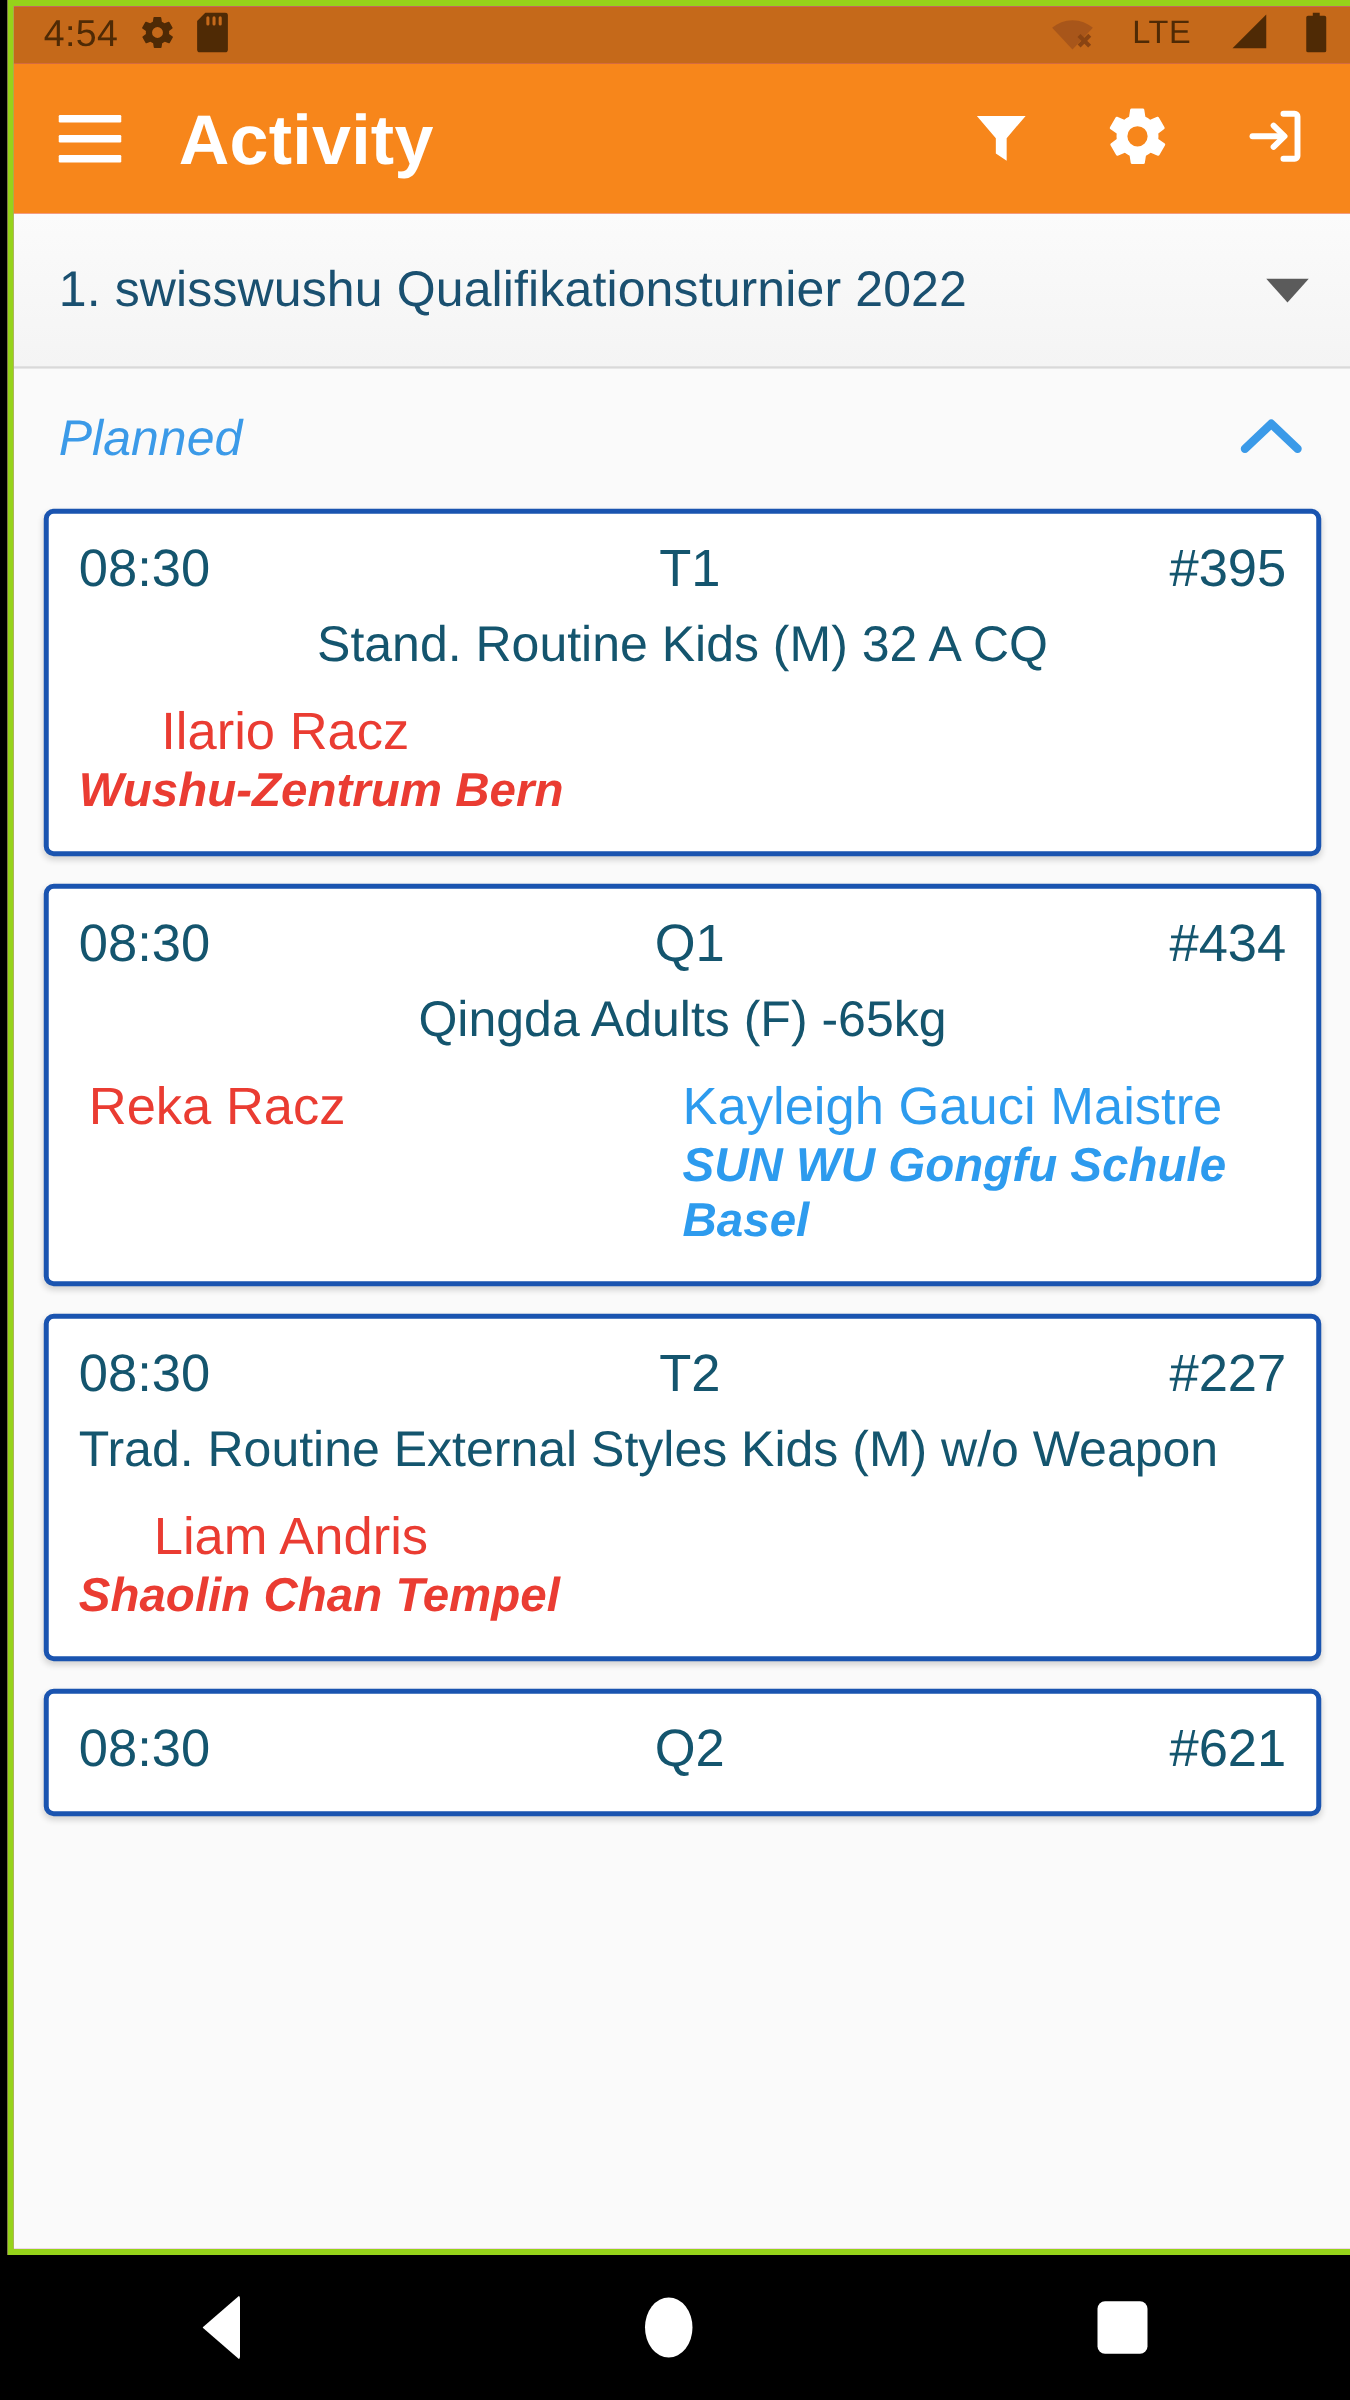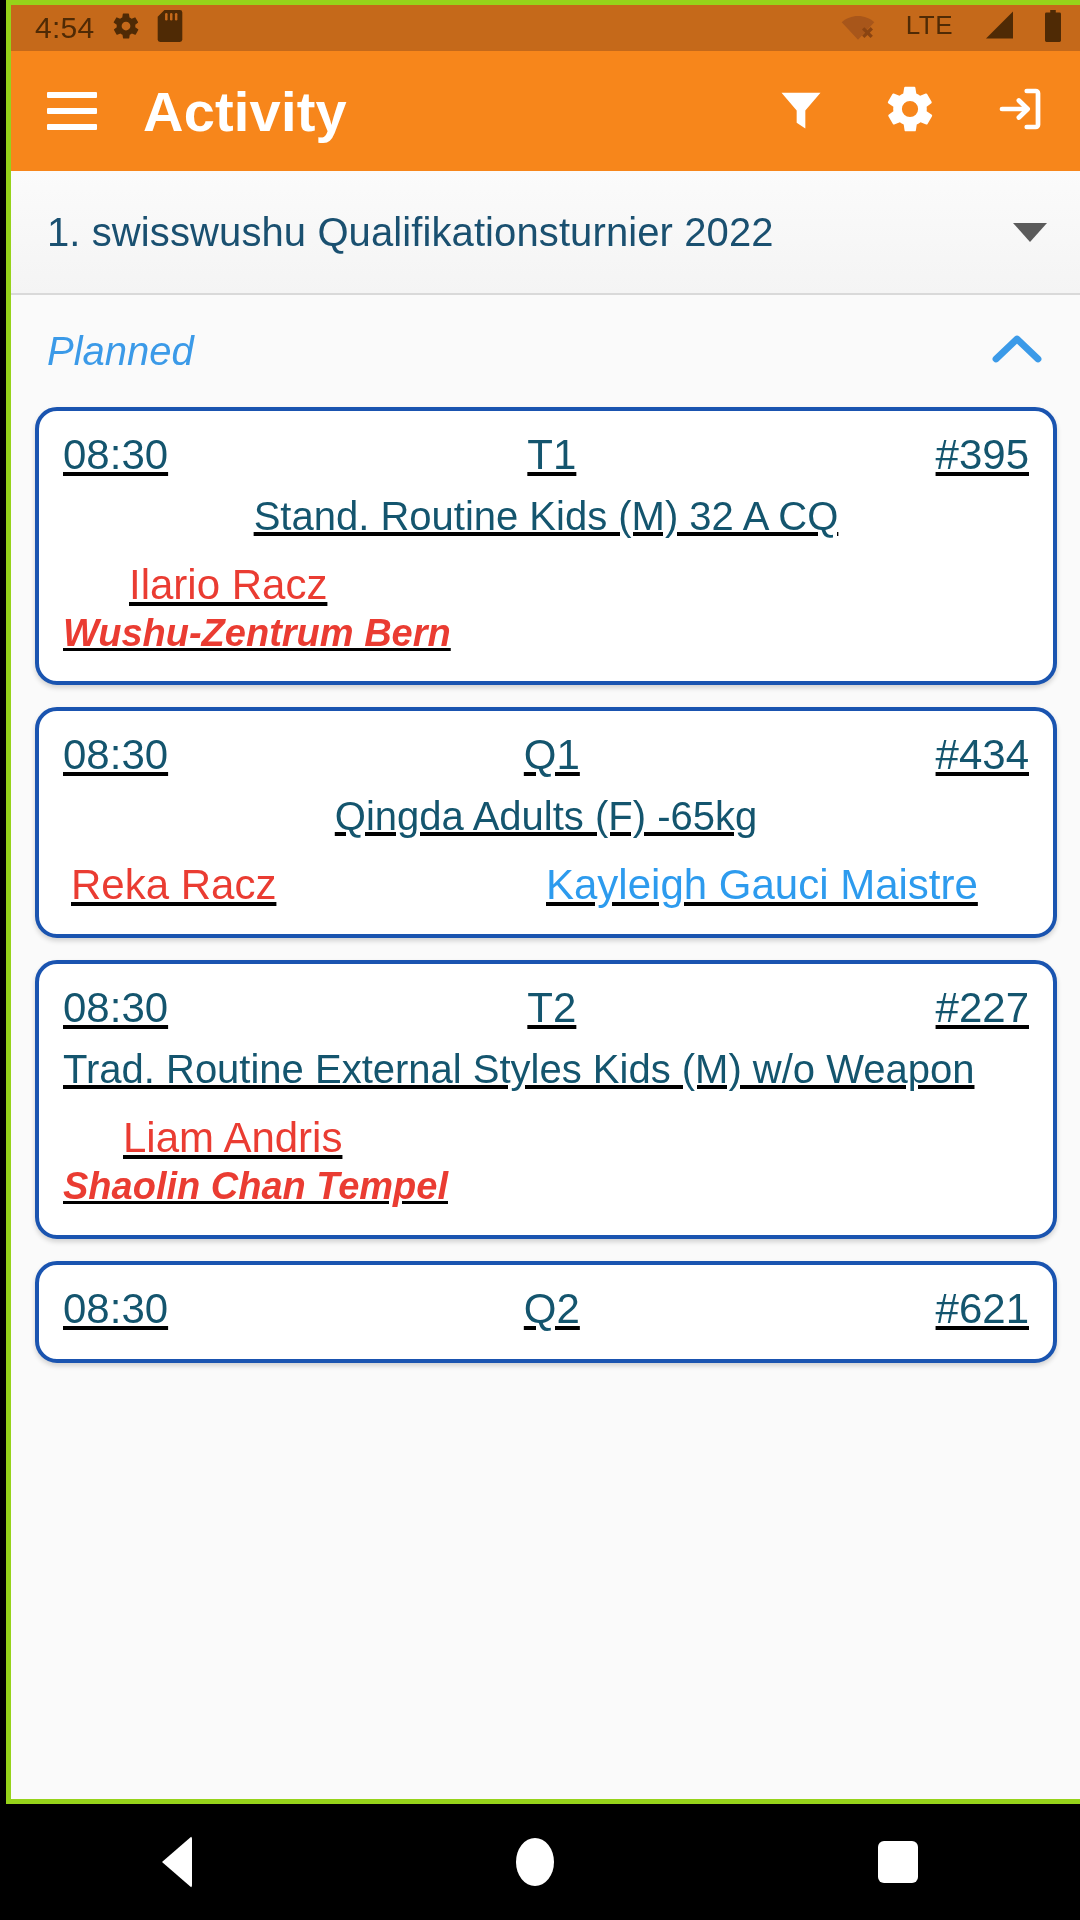--- a/index.html
+++ b/index.html
@@ -97,25 +97,24 @@
   }
   #section-title { font-size:40px; color:#3b9ae8; }
   #section-chevron { margin-left:auto; }
 
   
   #card-list { padding:0 24px; }
 
   .card {
     background:#fff;
     border:4px solid #1a54b0;
-    border-radius:22px;
+    border-radius:8px;
     margin-bottom:22px;
     padding:20px 24px 26px;
     box-shadow:0 3px 5px rgba(0,0,0,.16);
-    text-decoration:underline;
   }
   .card-head {
     display:flex; align-items:baseline;
     font-size:42px; color:#14556e; font-weight:500;
   }
   .card-time { flex:0 0 auto; }
   .card-area { flex:1 1 auto; text-align:center; }
   .card-num  { flex:0 0 auto; }
 
   .card-discipline {
@@ -281,20 +280,21 @@
               <span class="card-area">Q1</span>
               <span class="card-num">#434</span>
             </div>
             <div class="card-discipline center">Qingda Adults (F) -65kg</div>
             <div class="competitors">
               <div class="comp red pad-left">
                 <div class="comp-name">Reka Racz</div>
               </div>
               <div class="comp blue">
                 <div class="comp-name">Kayleigh Gauci Maistre</div>
+                <div class="comp-club">SUN WU Gongfu Schule Basel</div>
               </div>
             </div>
           </div>
           <div class="card">
             <div class="card-head">
               <span class="card-time">08:30</span>
               <span class="card-area">T2</span>
               <span class="card-num">#227</span>
             </div>
             <div class="card-discipline left">Trad. Routine External Styles Kids (M) w/o Weapon</div>

